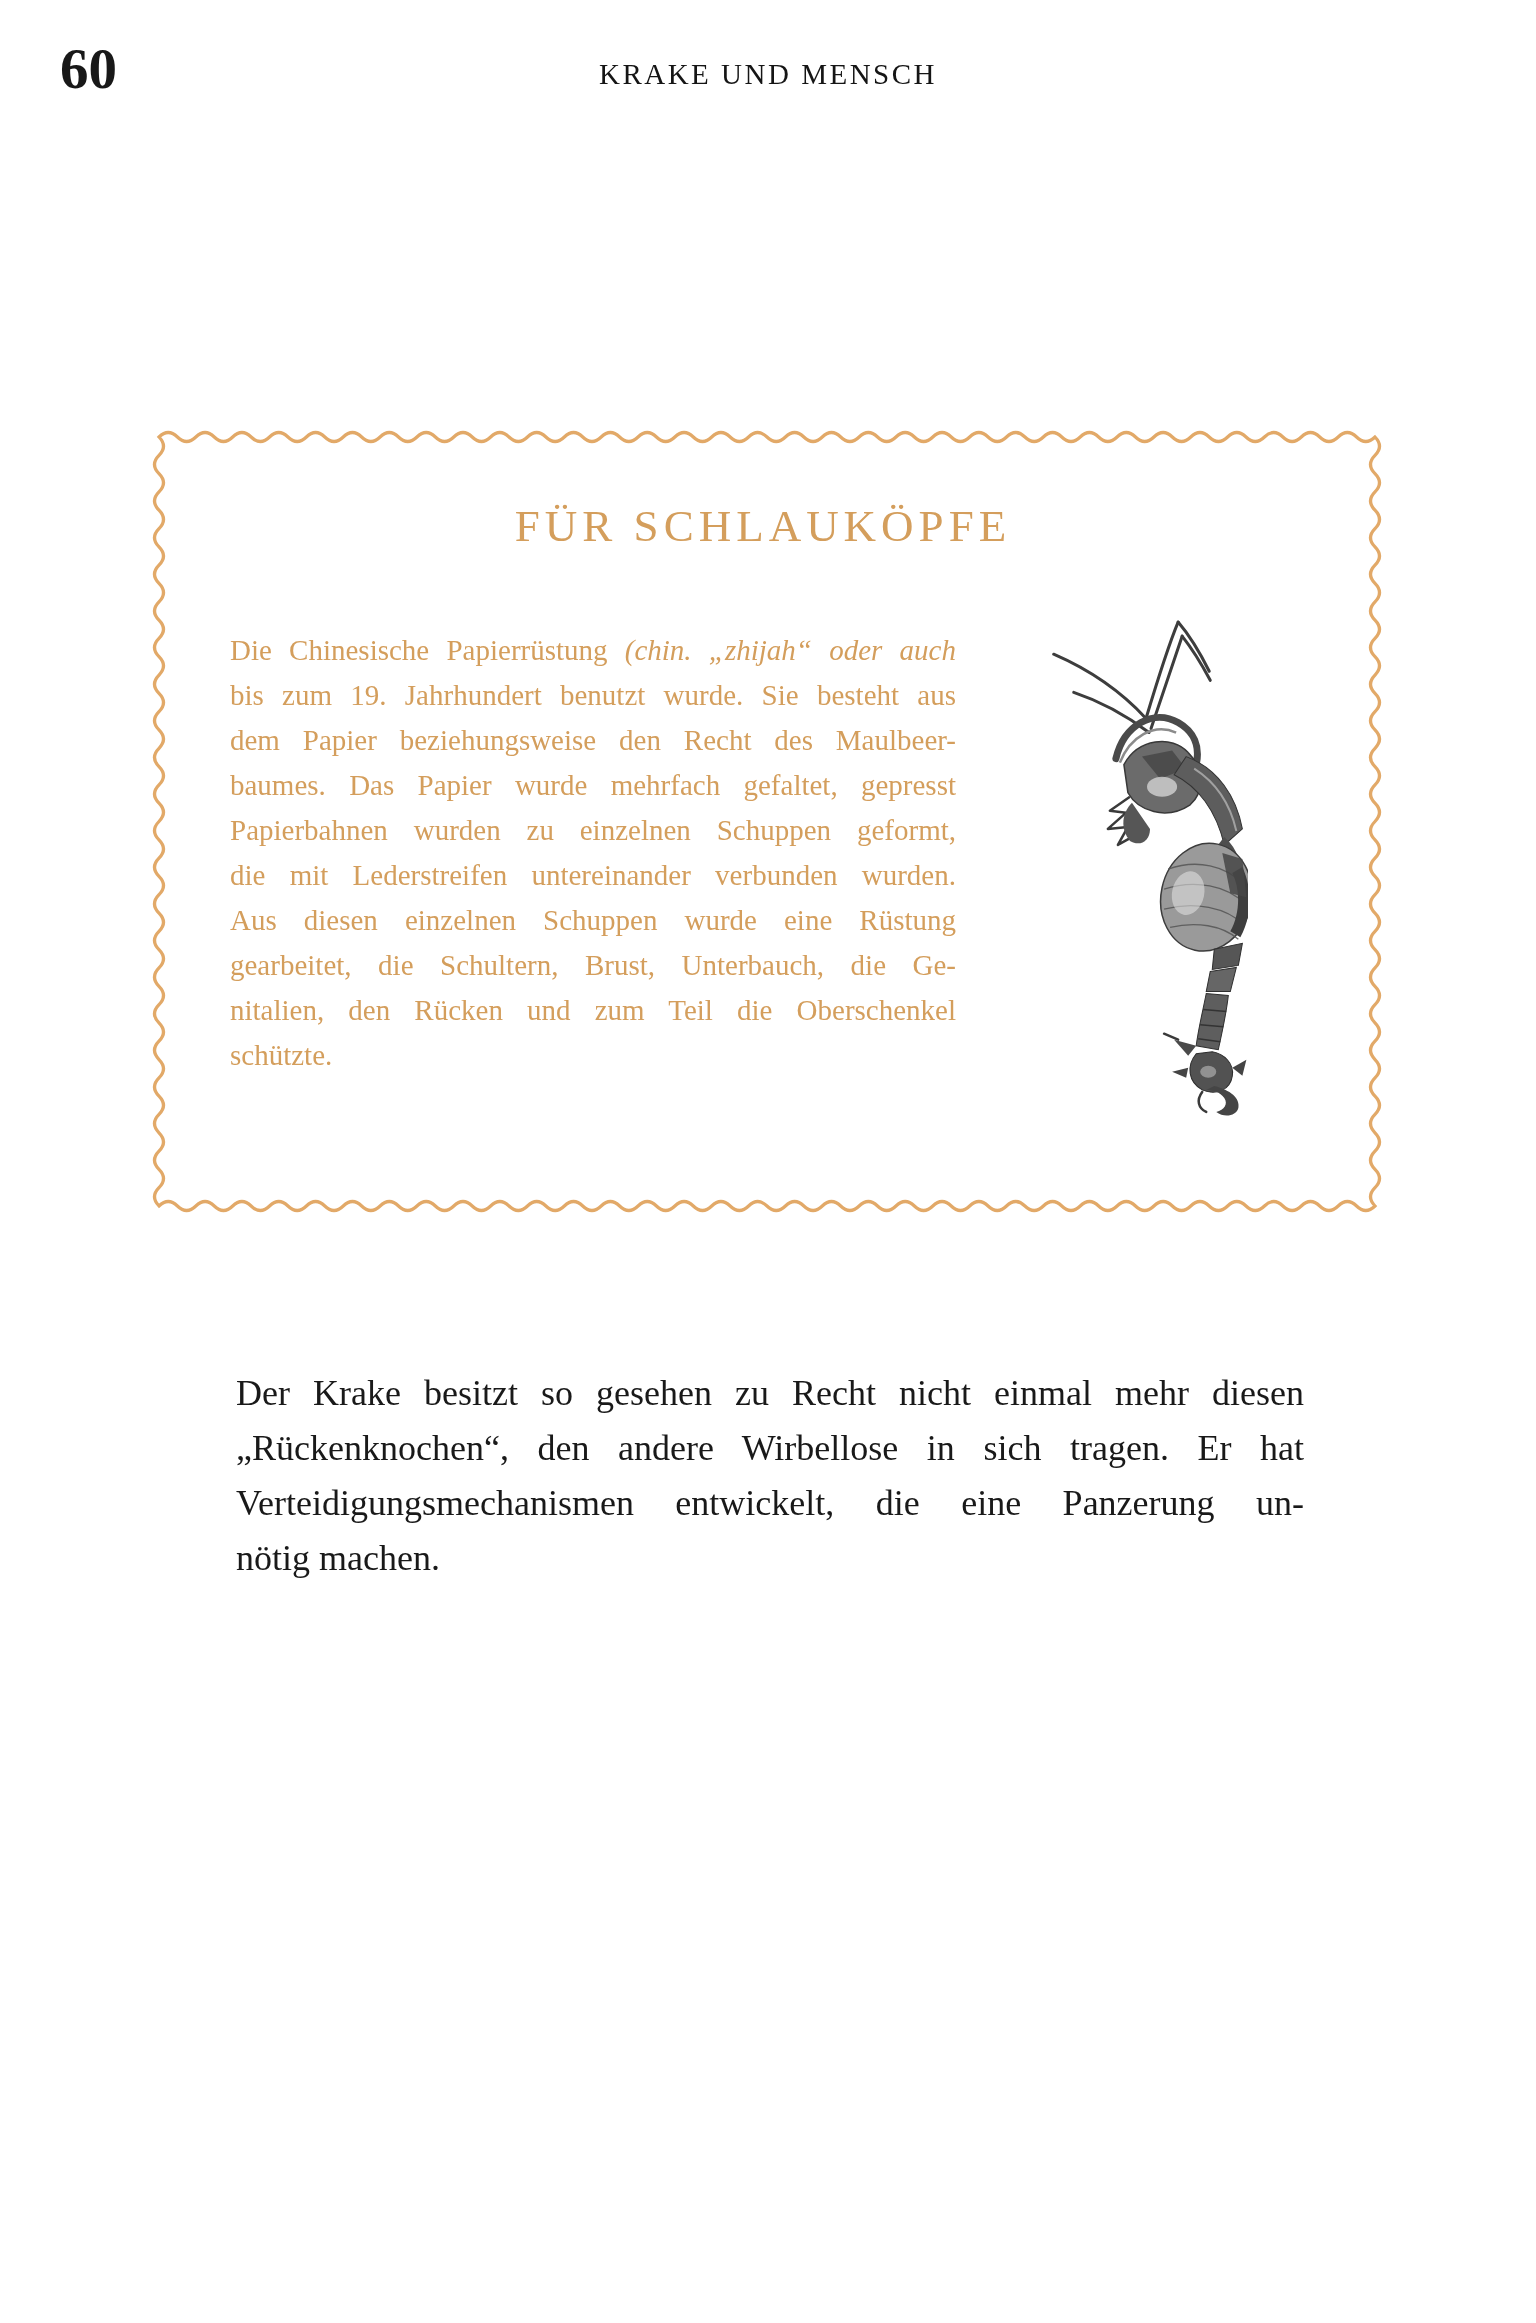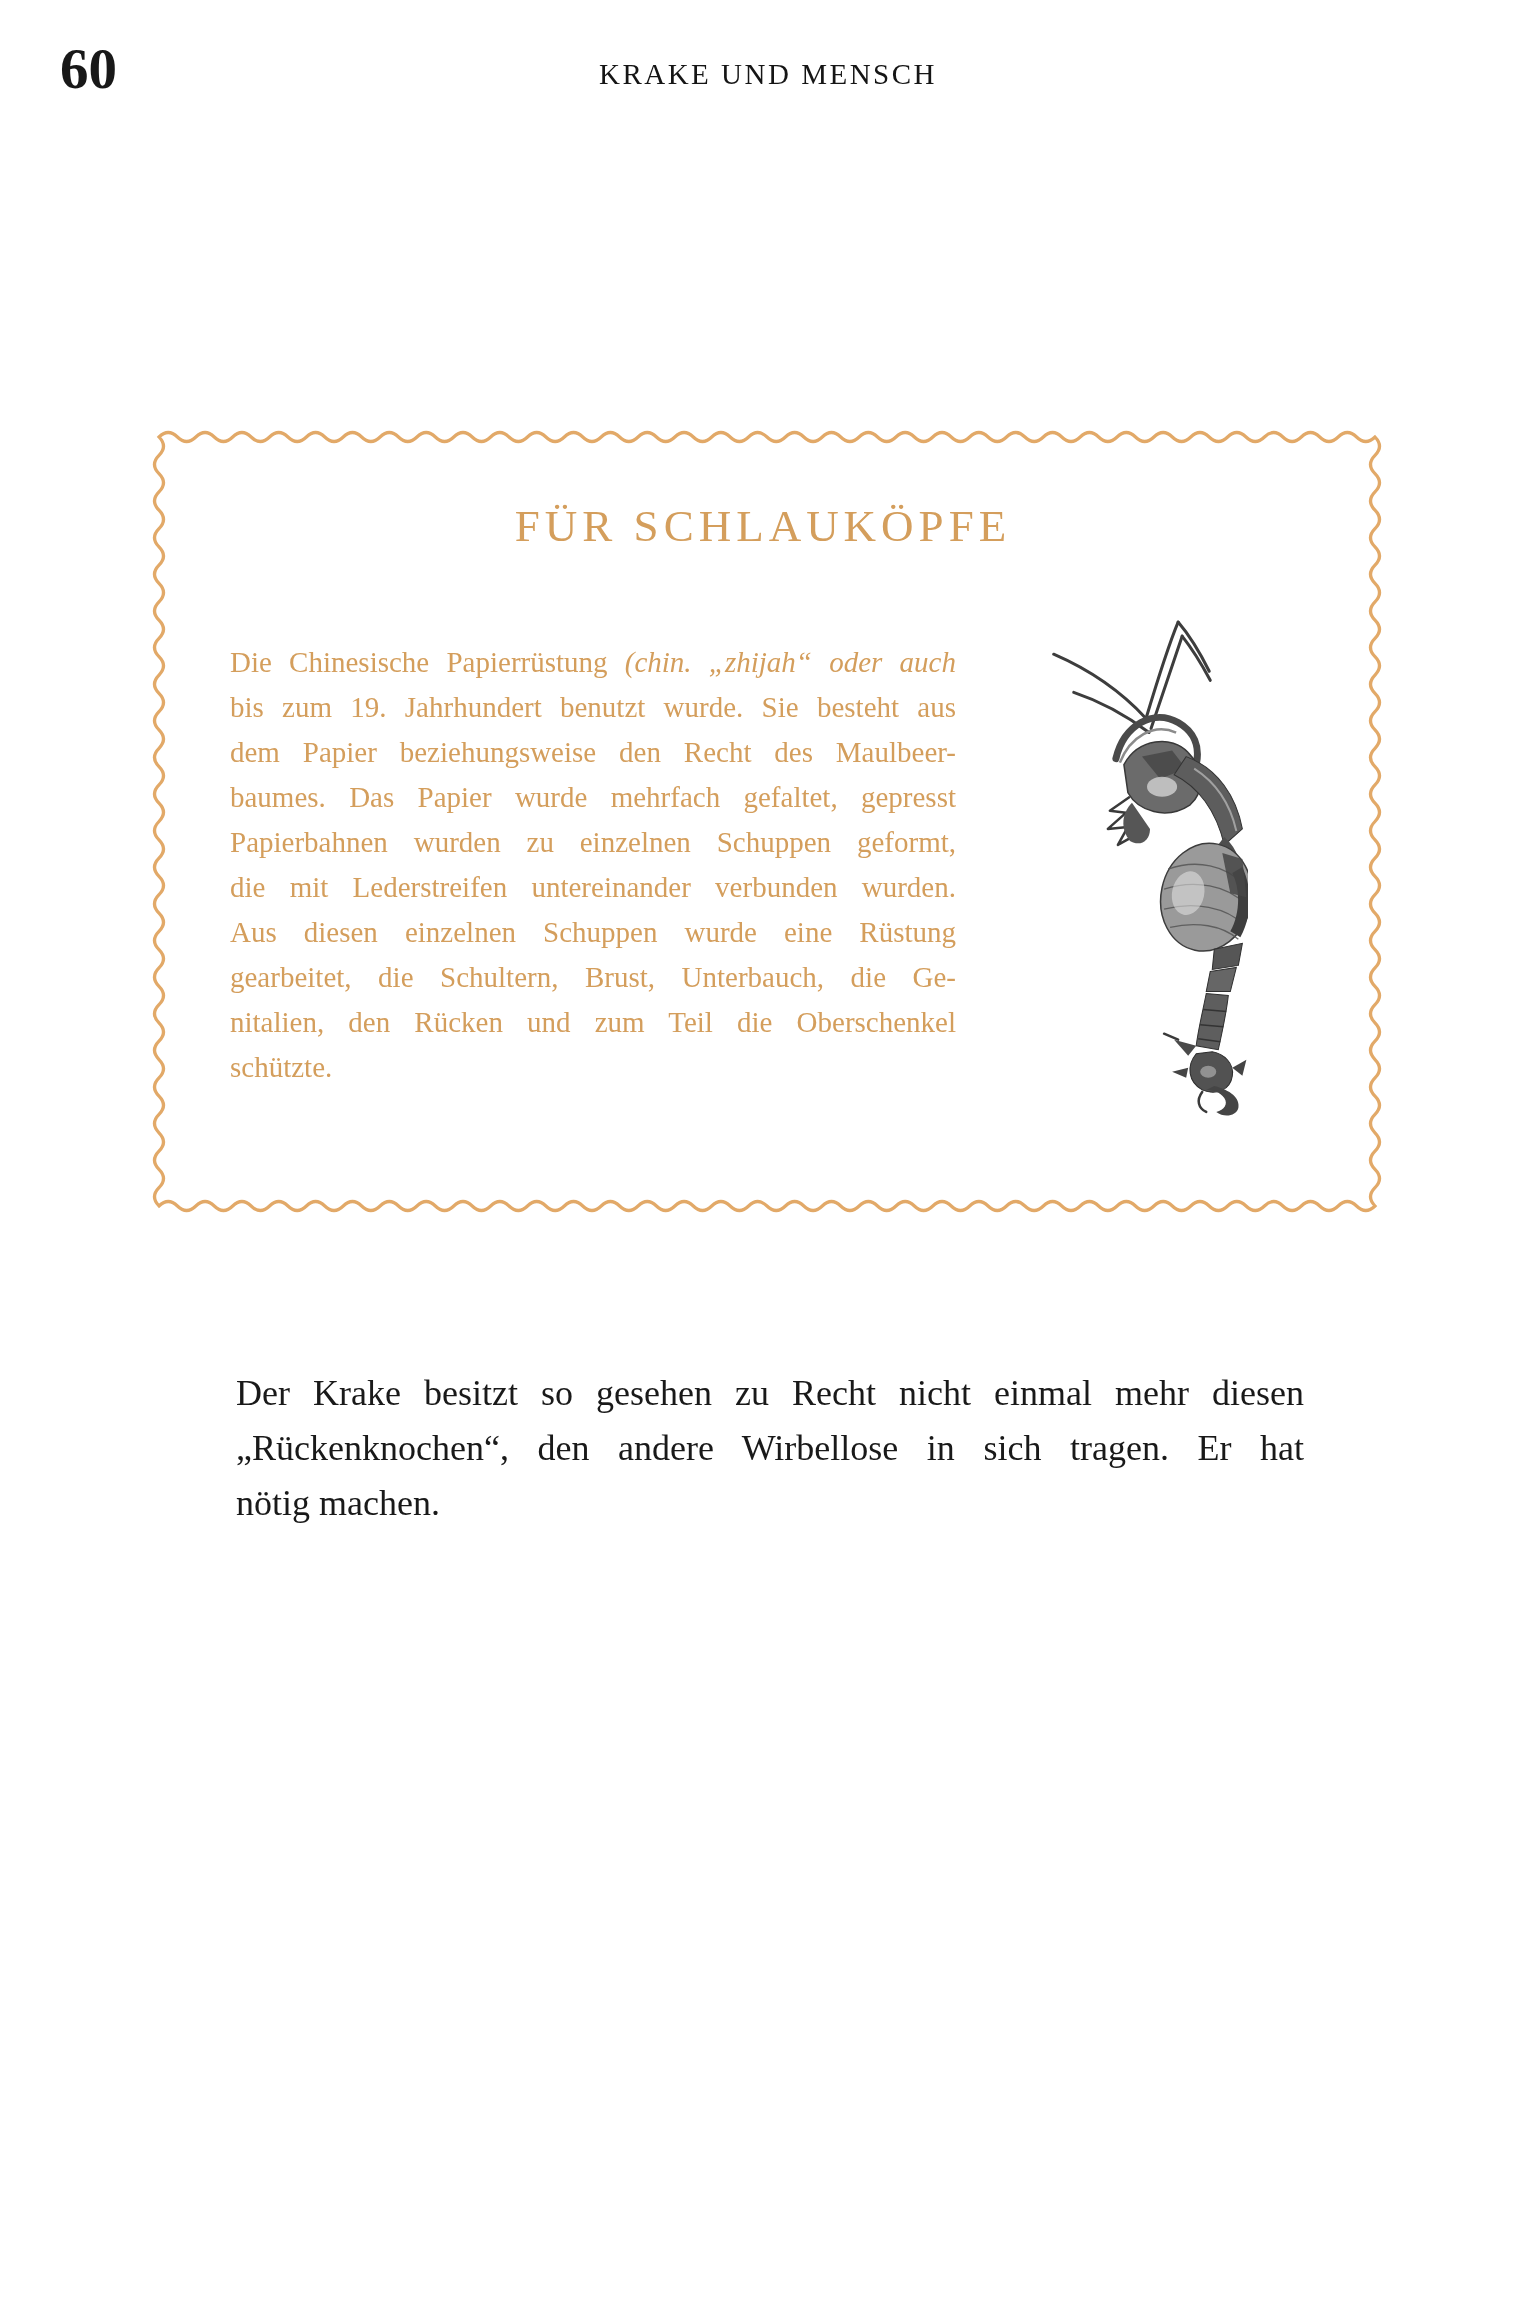--- a/index.html
+++ b/index.html
@@ -22,21 +22,21 @@
     position:absolute;left:152px;top:430px;width:1230px;height:783px;
   }
   .infobox .border-svg{position:absolute;left:0;top:0;width:100%;height:100%;}
   .infobox-title{
     position:absolute;left:0;right:8px;top:70px;text-align:center;
     font-size:45px;letter-spacing:5px;color:var(--accent,#d49e5c);
     font-weight:400;
   }
   .boxtext{
     position:absolute;left:78px;top:198px;width:726px;
-    font-size:29px;line-height:45px;color:var(--accent,#d49e5c);margin-top:12px;
+    font-size:29px;line-height:45px;color:var(--accent,#d49e5c);
   }
   .boxtext .tline{text-align:justify;text-align-last:justify;}
   .boxtext .tline.last{text-align-last:left;}
   .it{font-style:italic;}
   .illustration{
     position:absolute;left:892px;top:166px;width:204px;height:522px;
   }
   
   .bodytext{
     position:absolute;left:236px;top:1366px;width:1068px;
@@ -123,14 +123,15 @@
     <ellipse cx="162" cy="474" rx="8" ry="6" fill="#bdbdbd" opacity="0.6"></ellipse>
 
     <path d="M 168 488 C 184 492, 194 500, 192 510 C 190 518, 178 520, 170 514 C 178 512, 182 506, 178 500 C 174 494, 166 492, 160 492 Z" fill="#454545"></path>
     <path d="M 156 494 C 150 502, 152 510, 160 514" fill="none" stroke="#3a3a3a" stroke-width="2.5" stroke-linecap="round"></path>
   </svg>
 </div>
 
 <div class="bodytext">
     <div class="tline"><span>Der Krake besitzt so gesehen zu Recht nicht einmal mehr diesen</span></div>
     <div class="tline"><span>„Rückenknochen“, den andere Wirbellose in sich tragen. Er hat</span></div>
+    <div class="tline"><span>Verteidigungsmechanismen entwickelt, die eine Panzerung un-</span></div>
     <div class="tline last"><span>nötig machen.</span></div>
   </div>
 
 </body></html>

